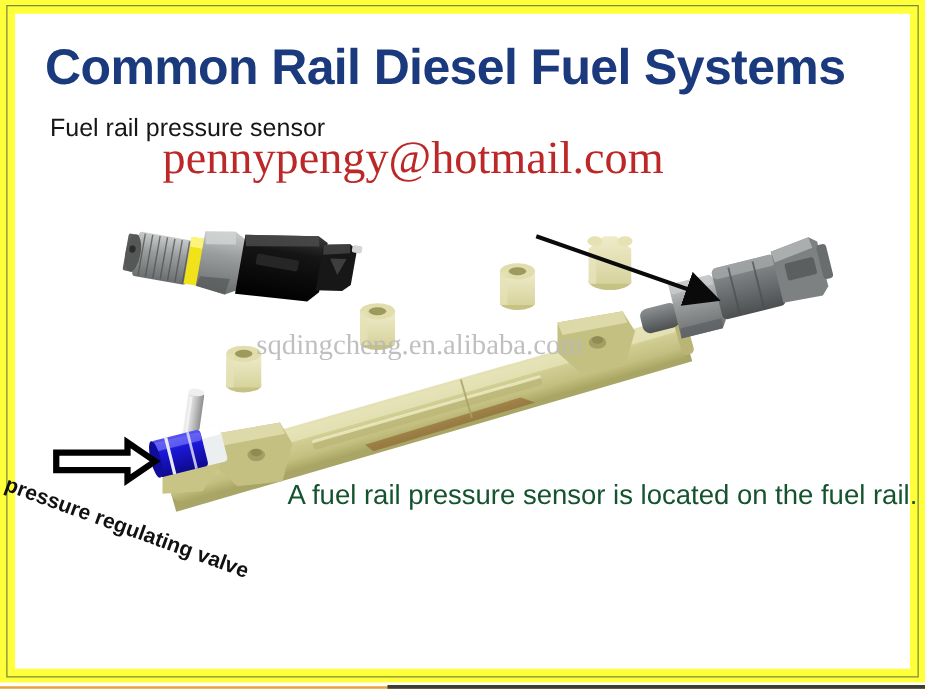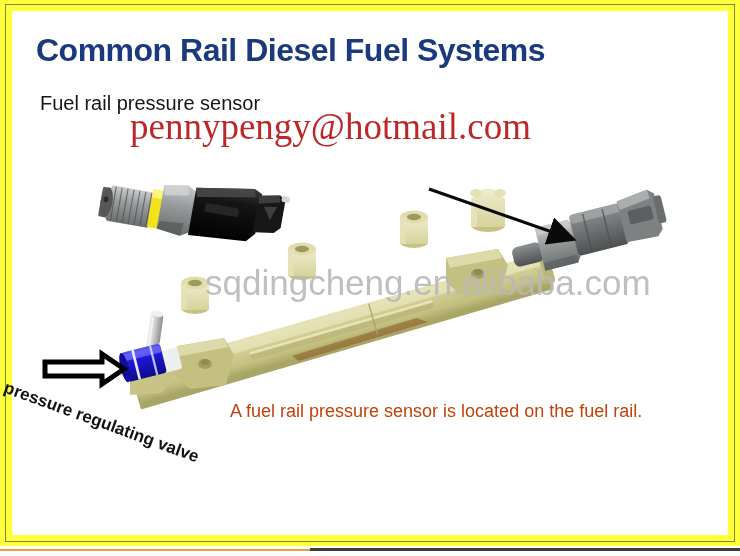--- a/index.html
+++ b/index.html
@@ -53,21 +53,21 @@
     left: 310px; top: 548px;
     width: 430px; height: 3px;
     background: #3d3d33;
   }
 
   
   .title {
     position: absolute;
     left: 36px; top: 32px;
     width: 680px;
-    font-size: 32px;
+    font-size: 40px;
     font-weight: 700;
     letter-spacing: -0.5px;
     color: #1b3a7d;
     font-family: "Liberation Sans", sans-serif;
     white-space: nowrap;
   }
   .label-frps {
     position: absolute;
     left: 40px; top: 92px;
     font-size: 20px;
@@ -89,42 +89,42 @@
     left: 8px; top: 378px;
     font-size: 17px;
     font-weight: 700;
     color: #111111;
     white-space: nowrap;
     transform: rotate(20deg);
     transform-origin: 0 0;
   }
   .caption {
     position: absolute;
-    left: 230px; top: 401px;
-    font-size: 18px;
-    color: #c2410c;
+    left: 230px; top: 383px;
+    font-size: 22px;
+    color: #14532d;
     white-space: nowrap;
   }
 
   
   .wm-mail {
     position: absolute;
     left: 110px; top: 105px;
     font-family: Liberation Serif, serif;
     font-size: 37px;
     color: #b91c1c;
     white-space: nowrap;
     opacity: 0.95;
     margin-left: 20px;
   }
   .wm-alibaba {
     position: absolute;
     left: 205px; top: 263px;
-    font-family: Liberation Sans, sans-serif;
-    font-size: 35px;
+    font-family: Liberation Serif, serif;
+    font-size: 23px;
     color: #b9b9b9;
     white-space: nowrap;
     opacity: 0.9;
   }
 
   
   .art {
     position: absolute;
     left: 12px; top: 11px;
     width: 716px; height: 524px;

